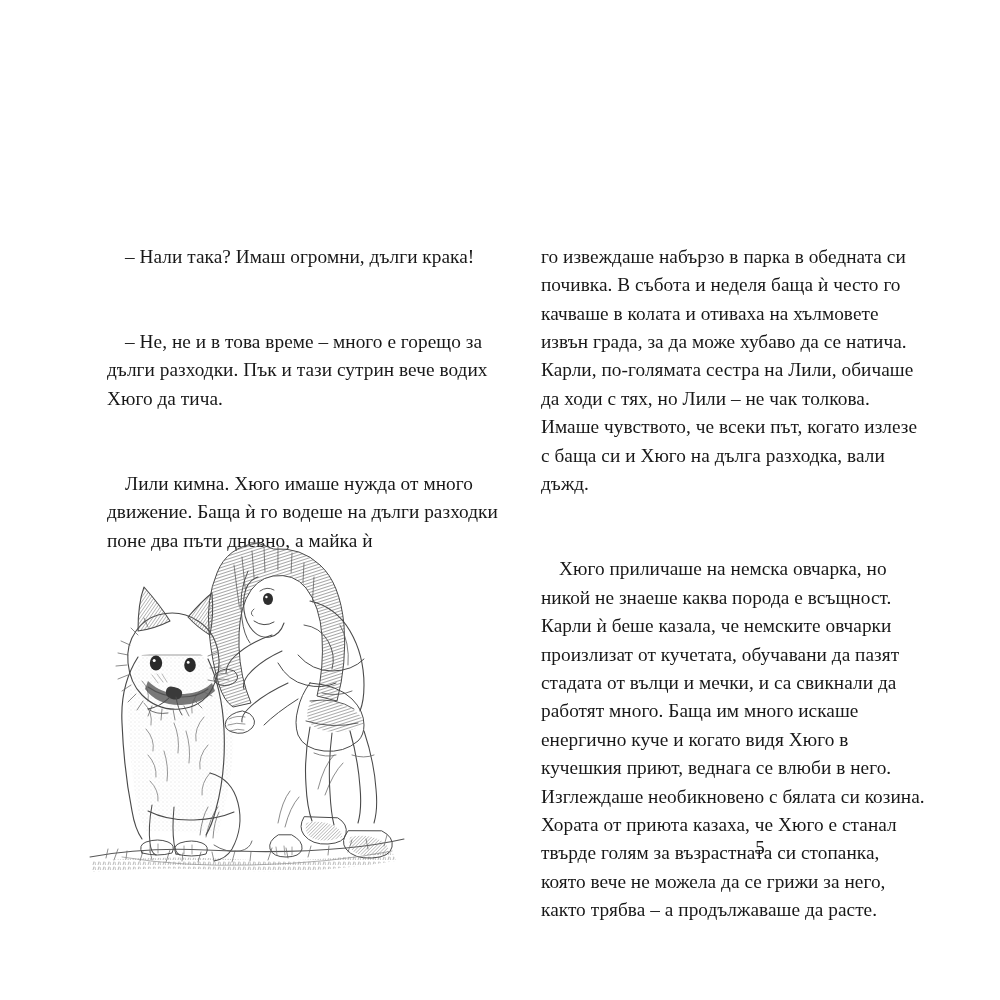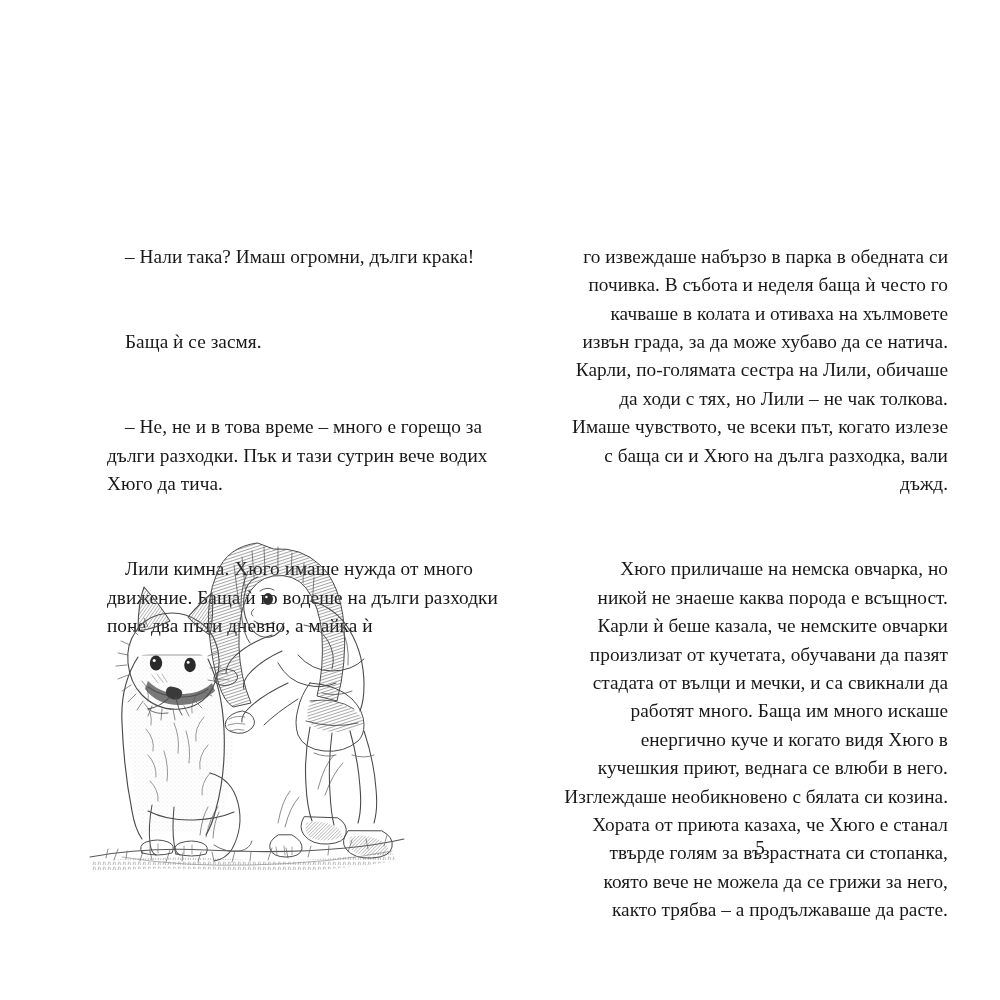--- a/index.html
+++ b/index.html
@@ -35,24 +35,23 @@
   }
 
   #left-column {
     left: 76px;
     top: 186px;
     width: 392px;
     margin-left: 31px;
   }
 
   #right-column {
-    left: 563px;
+    left: 541px;
     top: 186px;
     width: 385px;
-    text-align: right;
   }
 
   .para {
     margin: 0;
   }
   .para + .para {
     margin-top: 0;
   }
   .para.indent {
     text-indent: 18px;
@@ -85,21 +84,20 @@
     height: 100%;
   }
 </style>
 </head>
 <body>
 
 <div id="page">
 
   <div id="left-column" class="column">
     <p class="para indent">– Нали така? Имаш огромни, дълги крака!</p>
-    <p class="para indent">Баща ѝ се засмя.</p>
     <p class="para indent">– Не, не и в това време – много е горещо за дълги разходки. Пък и тази сутрин вече водих Хюго да тича.</p>
     <p class="para indent">Лили кимна. Хюго имаше нужда от много движение. Баща ѝ го водеше на дълги разходки поне два пъти дневно, а майка ѝ</p>
   </div>
 
   <div id="right-column" class="column">
     <p class="para">го извеждаше набързо в парка в обедната си почивка. В събота и неделя баща ѝ често го качваше в колата и отиваха на хълмовете извън града, за да може хубаво да се натича. Карли, по-голямата сестра на Лили, обичаше да ходи с тях, но Лили – не чак толкова. Имаше чувството, че всеки път, когато излезе с баща си и Хюго на дълга разходка, вали дъжд.</p>
     <p class="para indent">Хюго приличаше на немска овчарка, но никой не знаеше каква порода е всъщност. Карли ѝ беше казала, че немските овчарки произлизат от кучетата, обучавани да пазят стадата от вълци и мечки, и са свикнали да работят много. Баща им много искаше енергично куче и когато видя Хюго в кучешкия приют, веднага се влюби в него. Изглеждаше необикновено с бялата си козина. Хората от приюта казаха, че Хюго е станал твърде голям за възрастната си стопанка, която вече не можела да се грижи за него, както трябва – а продължаваше да расте.</p>
   </div>
 
   <div id="page-number">5</div>

